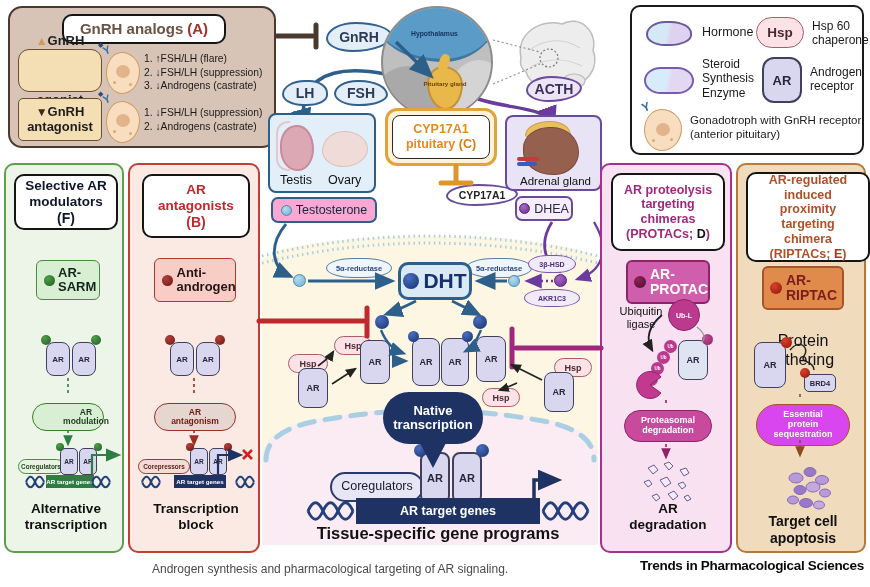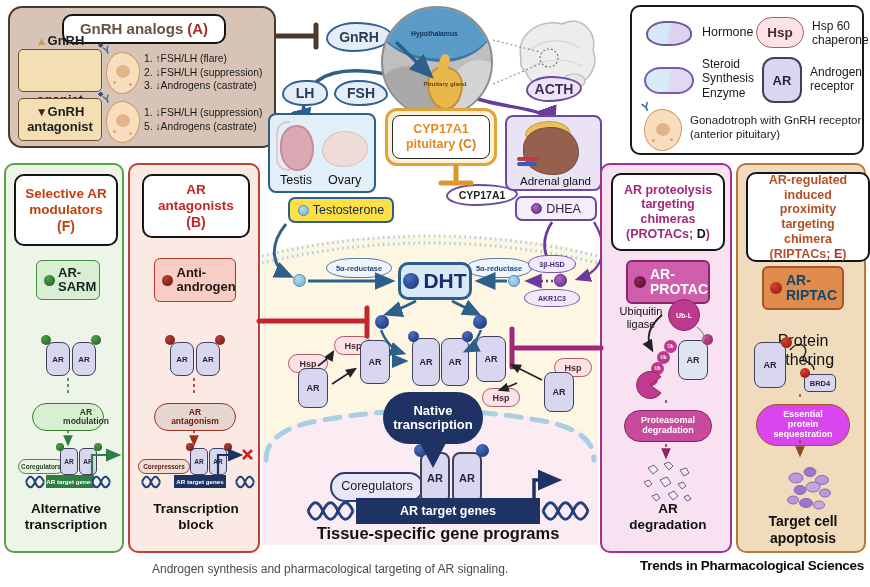--- a/index.html
+++ b/index.html
@@ -64,21 +64,21 @@
       <path d="M552,222 C538,244 546,262 558,271" stroke="#6a3a9c" stroke-width="2.8" marker-end="url(#mp)"></path>
       <path d="M594,222 C612,252 600,272 578,279" stroke="#6a3a9c" stroke-width="2.3" marker-end="url(#mp)"></path>
     </g>
   </svg>
 
   <div class="panel" style="left:8px;top:6px;width:268px;height:142px;background:#d7c4b6;border:2.5px solid #4a3a2e;">
     <div class="tbox" style="left:52px;top:6px;width:164px;height:30px;font-size:15px;color:#6b5244;flex-direction:row;gap:4px;">
       <span>GnRH analogs</span>
       <span style="color:#a03028;">(A)</span>
     </div>
-    <div class="abs" style="left:8px;top:41px;width:84px;height:43px;background:#f4dfb5;border:1.6px solid #6b4e2e;border-radius:5px;display:flex;flex-direction:column;align-items:center;justify-content:center;font-weight:600;font-size:13px;color:#1c1c1c;line-height:1.1;gap:44px;">
+    <div class="abs" style="left:8px;top:41px;width:84px;height:43px;background:#f4dfb5;border:1.6px solid #6b4e2e;border-radius:11px;display:flex;flex-direction:column;align-items:center;justify-content:center;font-weight:600;font-size:13px;color:#1c1c1c;line-height:1.1;gap:44px;">
       <div><span style="color:#cf9a5a;font-size:12px;">▲</span><span>GnRH</span></div>
       <div>agonist</div>
     </div>
     <div class="cellicon" style="left:96px;top:44px;width:34px;height:42px;">
       <div class="nuc" style="left:9px;top:12px;width:14px;height:13px;"></div>
       <div class="spk" style="left:6px;top:28px;"></div>
       <div class="spk" style="left:22px;top:30px;"></div>
       <div class="rec" style="left:-4px;top:-9px;font-size:11px;transform:rotate(-22deg);">Y</div>
       <span style="position:absolute;left:-9px;top:-12px;font-size:7px;color:#2c4a7c;">◆</span>
     </div>
@@ -93,21 +93,21 @@
     </div>
     <div class="cellicon" style="left:96px;top:93px;width:34px;height:42px;">
       <div class="nuc" style="left:9px;top:12px;width:14px;height:13px;"></div>
       <div class="spk" style="left:6px;top:28px;"></div>
       <div class="spk" style="left:22px;top:30px;"></div>
       <div class="rec" style="left:-4px;top:-9px;font-size:11px;transform:rotate(-22deg);">Y</div>
       <span style="position:absolute;left:-9px;top:-12px;font-size:7px;color:#2c4a7c;">◆</span>
     </div>
     <div class="fx" style="left:134px;top:98px;width:138px;">
       <div>1. ↓FSH/LH (suppression)</div>
-      <div>5. ↓Androgens (castrate)</div>
+      <div>2. ↓Androgens (castrate)</div>
     </div>
   </div>
 
   <div class="bub" style="left:326px;top:22px;width:66px;height:30px;font-size:14px;">
       <span>GnRH</span>
     </div>
 
   <div class="abs" style="left:381px;top:6px;width:112px;height:112px;border-radius:50%;overflow:hidden;background:#bfbfbf;border:2px solid #8c8c8c;">
     <div class="abs" style="left:-10px;top:58px;width:70px;height:70px;background:#a9a9a9;border-radius:50%;"></div>
     <div class="abs" style="left:66px;top:52px;width:60px;height:70px;background:#d4d4d4;border-radius:50%;"></div>
@@ -150,21 +150,21 @@
     <div class="abs" style="left:58px;top:106px;width:172px;font-size:11.5px;color:#1a1a1a;line-height:1.25;">Gonadotroph with GnRH receptor (anterior pituitary)</div>
   </div>
 
   <div class="abs" style="left:268px;top:113px;width:108px;height:80px;background:#e2eff9;border:2px solid #2c5f8a;border-radius:8px;">
     <div class="abs" style="left:10px;top:10px;width:34px;height:46px;background:#dba8b4;border:2px solid #c98a9a;border-radius:50% 50% 48% 52%/45% 55% 50% 50%;"></div>
     <div class="abs" style="left:6px;top:6px;width:14px;height:50px;border:2.5px solid #e6c6ce;border-right:none;border-radius:12px 0 0 12px;"></div>
     <div class="abs" style="left:52px;top:16px;width:46px;height:36px;background:#efdcd8;border:1.5px solid #dcc2bc;border-radius:48% 52% 55% 45%/55% 50% 50% 45%;"></div>
     <div class="abs" style="left:10px;top:58px;font-size:12.5px;color:#111;">Testis</div>
     <div class="abs" style="left:58px;top:58px;font-size:12.5px;color:#111;">Ovary</div>
   </div>
-  <div class="abs" style="left:271px;top:197px;width:106px;height:26px;background:#fde047;border:2px solid #2c5f8a;border-radius:7px;display:flex;align-items:center;justify-content:center;gap:4px;font-size:12.5px;color:#12283c;margin-left:17px;">
+  <div class="abs" style="left:271px;top:197px;width:106px;height:26px;background:#f9a8d4;border:2px solid #2c5f8a;border-radius:7px;display:flex;align-items:center;justify-content:center;gap:4px;font-size:12.5px;color:#12283c;">
     <span class="dot" style="position:static;width:11px;height:11px;background:radial-gradient(circle at 35% 30%,#b5dcef,#6fb0d4);border:1px solid #4d89ad;"></span>
     <span>Testosterone</span>
   </div>
 
   <div class="abs" style="left:385px;top:108px;width:112px;height:58px;background:#fcf2d8;border:3px solid #e2a33c;border-radius:12px;">
     <div class="abs" style="left:4px;top:4px;right:4px;bottom:4px;background:#fff;border:1.8px solid #2a2a2a;border-radius:8px;display:flex;flex-direction:column;align-items:center;justify-content:center;font-weight:bold;font-size:12.5px;color:#e8891e;line-height:1.2;">
       <div>CYP17A1</div>
       <div><span>pituitary</span> <span style="color:#d97a14;">(C)</span></div>
     </div>
   </div>
@@ -172,27 +172,27 @@
     <span>CYP17A1</span>
   </div>
 
   <div class="abs" style="left:505px;top:115px;width:97px;height:76px;background:#e9e3f6;border:2px solid #6a4a9c;border-radius:8px;">
     <div class="abs" style="left:18px;top:4px;width:46px;height:20px;background:#e8c060;border:1.5px solid #caa044;border-radius:55% 45% 40% 60%/70% 70% 30% 30%;"></div>
     <div class="abs" style="left:16px;top:10px;width:56px;height:48px;background:#96604e;border:1.5px solid #7a4a3a;border-radius:50% 50% 45% 55%/45% 55% 50% 50%;"></div>
     <div class="abs" style="left:10px;top:40px;width:22px;height:4px;background:#c23a3a;border-radius:3px;"></div>
     <div class="abs" style="left:10px;top:45px;width:20px;height:4px;background:#3a5ac2;border-radius:3px;"></div>
     <div class="abs" style="left:0;top:58px;width:97px;text-align:center;font-size:11.5px;color:#111;">Adrenal gland</div>
   </div>
-  <div class="abs" style="left:515px;top:196px;width:82px;height:25px;background:#f4eefa;border:2px solid #6a4a9c;border-radius:7px;display:flex;align-items:center;justify-content:center;gap:4px;font-size:12.5px;color:#2e2346;">
+  <div class="abs" style="left:515px;top:196px;width:58px;height:25px;background:#f4eefa;border:2px solid #6a4a9c;border-radius:7px;display:flex;align-items:center;justify-content:center;gap:4px;font-size:12.5px;color:#2e2346;">
     <span class="dot" style="position:static;width:11px;height:11px;background:radial-gradient(circle at 35% 30%,#a86ac4,#6e2a92);border:1px solid #55217a;"></span>
     <span>DHEA</span>
   </div>
 
   <div class="panel" style="left:4px;top:163px;width:120px;height:390px;background:#edf5e9;border:2px solid #5f9e4c;border-radius:10px;">
-    <div class="tbox" style="left:8px;top:9px;width:104px;height:72px;font-size:13.5px;color:#c2410c;">
+    <div class="tbox" style="left:8px;top:9px;width:104px;height:56px;font-size:13.5px;color:#0f172a;">
       <div style="width:96px;">Selective AR modulators</div>
       <div style="font-size:14px;">(F)</div>
     </div>
     <div class="abs" style="left:30px;top:95px;width:64px;height:40px;background:#d9efd3;border:1.8px solid #4a8c3f;border-radius:6px;display:flex;align-items:center;justify-content:center;gap:3px;font-size:13px;font-weight:600;color:#15241a;">
       <span class="dot" style="position:static;width:11px;height:11px;background:radial-gradient(circle at 35% 30%,#4f9e48,#1e5c24);flex:none;"></span>
       <span style="width:34px;line-height:1.05;">AR-SARM</span>
     </div>
     <div class="ar" style="left:40px;top:177px;width:24px;height:34px;font-size:8px;">
         <span>AR</span>
       </div>
@@ -371,21 +371,21 @@
         <span style="width:60px;">Proteasomal degradation</span>
       </div>
     <div class="outcome" style="left:26px;top:336px;width:80px;font-size:13.5px;"><span>AR degradation</span></div>
   </div>
 
   <div class="panel" style="left:736px;top:163px;width:130px;height:390px;background:#f0dcbd;border:2px solid #b5793a;border-radius:10px;">
     <div class="tbox" style="left:8px;top:7px;width:124px;height:90px;font-size:12.5px;color:#b0502a;">
       <div style="width:100px;">AR-regulated induced proximity targeting chimera</div>
       <div><span>(RIPTACs; </span><span style="color:#c0281e;">E</span><span>)</span></div>
     </div>
-    <div class="abs" style="left:24px;top:101px;width:82px;height:44px;background:#e08a4c;border:2px solid #a8542a;border-radius:6px;display:flex;align-items:center;justify-content:center;gap:4px;color:#0c4a6e;font-weight:bold;font-size:14px;">
+    <div class="abs" style="left:24px;top:101px;width:82px;height:44px;background:#e08a4c;border:2px solid #a8542a;border-radius:6px;display:flex;align-items:center;justify-content:center;gap:4px;color:#7f1d1d;font-weight:bold;font-size:14px;">
       <span class="dot" style="position:static;width:12px;height:12px;background:radial-gradient(circle at 35% 30%,#d84030,#8e1608);flex:none;"></span>
       <span style="width:50px;line-height:1.05;">AR-RIPTAC</span>
     </div>
     <div class="abs" style="left:25px;top:166px;width:80px;font-size:16px;color:#111;text-align:center;line-height:1.2;">Protein tethering</div>
     <div class="ar" style="left:16px;top:177px;width:32px;height:46px;font-size:9px;">
         <span>AR</span>
       </div>
     <div class="dot" style="left:43px;top:172px;width:11px;height:11px;background:radial-gradient(circle at 35% 30%,#d84030,#8e1608);"></div>
     <div class="ar" style="left:66px;top:209px;width:32px;height:18px;font-size:7.5px;border-radius:5px;">
         <span>BRD4</span>

